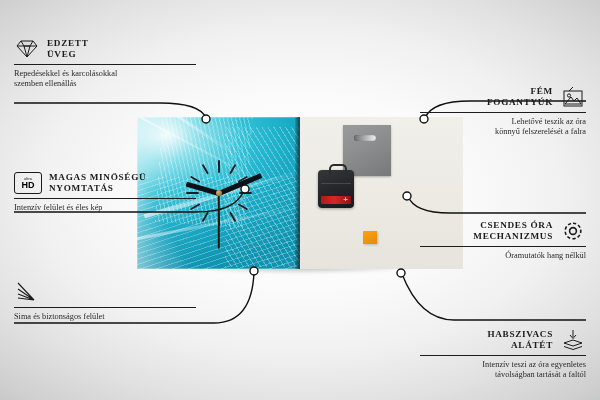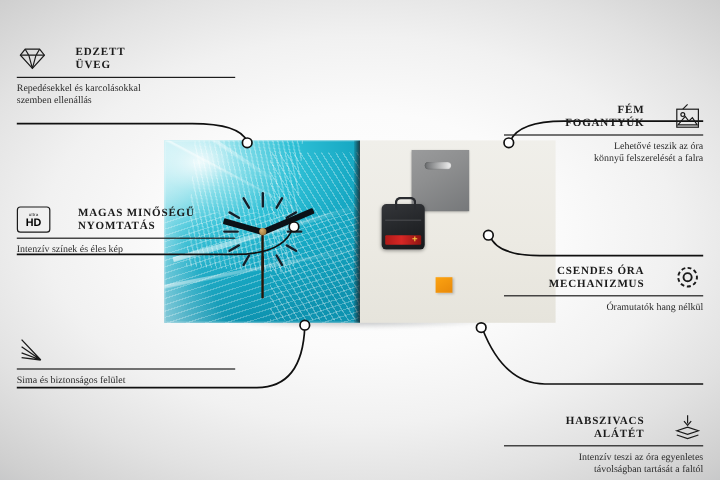--- a/index.html
+++ b/index.html
@@ -75,35 +75,35 @@
   }
   #mech .loop{position:absolute;left:11px;top:-6px;width:14px;height:9px;border:2px solid #2a2c30;border-bottom:none;border-radius:5px 5px 0 0;}
   #mech .line{position:absolute;left:3px;top:13px;width:30px;height:1px;background:#47494d;}
   #mech .batt{position:absolute;left:3px;bottom:4px;width:30px;height:8px;border-radius:1px;
     background:linear-gradient(90deg,#b01a18 0%,#d62725 45%,#8e1412 100%);}
   #mech .batt .plus{position:absolute;right:3px;top:-1px;color:#f5c542;font:bold 8px "Liberation Sans",sans-serif;}
   #foam{position:absolute;left:63px;top:114px;width:14px;height:13px;
     background:linear-gradient(150deg,#fca311,#e8890a);box-shadow:1px 1px 2px rgba(0,0,0,.2);}
   
   .callout{position:absolute;width:182px;}
-  .co-head{display:flex;align-items:center;gap:23px;}
+  .co-head{display:flex;align-items:center;gap:7px;}
   .co-title{font:bold 9.2px/11px "Liberation Serif",serif;letter-spacing:.7px;color:#1b1b1b;text-transform:uppercase;}
   .rule{height:1px;background:#1d1d1d;margin:4px 0 4px;}
   .co-desc{font:8.3px/10px "Liberation Serif",serif;color:#2a2a2a;}
   .left .co-head{justify-content:flex-start;}
   .right{text-align:right;}
   .right .co-head{justify-content:flex-end;margin-top:48px;}
   .ico{width:50px;height:22px;flex:0 0 26px;display:block;}
   .ico svg{display:block;}
   #c1{left:14px;top:38px;}
   #c2{left:14px;top:172px;}
   #c3{left:14px;top:281px;}
   #c4{right:14px;top:38px;width:166px;}
   #c5{right:14px;top:172px;width:166px;}
-  #c6{right:14px;top:297px;width:166px;}
+  #c6{right:14px;top:281px;width:166px;}
   #links{position:absolute;left:0;top:0;width:600px;height:400px;pointer-events:none;}
   .hdbox{width:26px;height:20px;border:1px solid #1b1b1b;border-radius:3px;display:flex;flex-direction:column;align-items:center;justify-content:center;line-height:1;}
   .hdbox .u{font:3.6px/4px "Liberation Sans",sans-serif;letter-spacing:.2px;}
   .hdbox .h{font:bold 9px/9px "Liberation Sans",sans-serif;}
 </style>
 </head>
 <body>
 
 <div id="stage">
 
@@ -218,21 +218,21 @@
     <div class="co-head">
       <span class="ico">
         <span class="hdbox">
           <span class="u">ultra</span>
           <span class="h">HD</span>
         </span>
       </span>
       <span class="co-title"><span>MAGAS MINŐSÉGŰ</span><br><span>NYOMTATÁS</span></span>
     </div>
     <div class="rule"></div>
-    <div class="co-desc"><span>Intenzív színek és éles kép</span></div>
+    <div class="co-desc"><span>Intenzív felület és éles kép</span></div>
   </div>
 
   <div class="callout left" id="c3">
     <div class="co-head">
       <span class="ico">
         <svg viewBox="0 0 26 22" width="26" height="22">
           <g fill="none" stroke="#1b1b1b" stroke-width="1.1">
             <path d="M4 2 L20 19 M4 8 L20 19 M4 13 L20 19 M4 17 L20 19"></path>
           </g>
         </svg>

